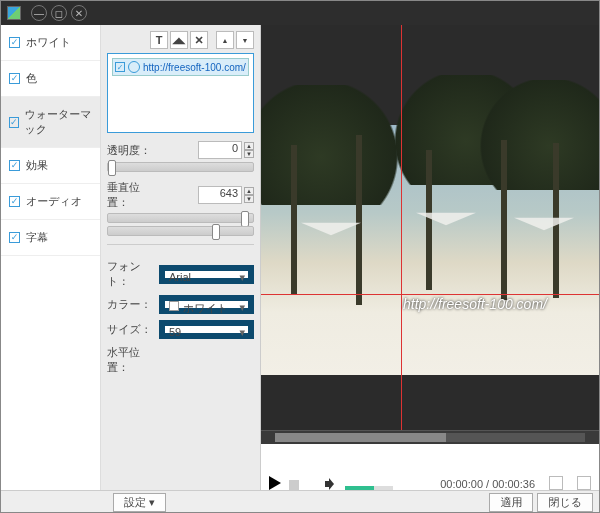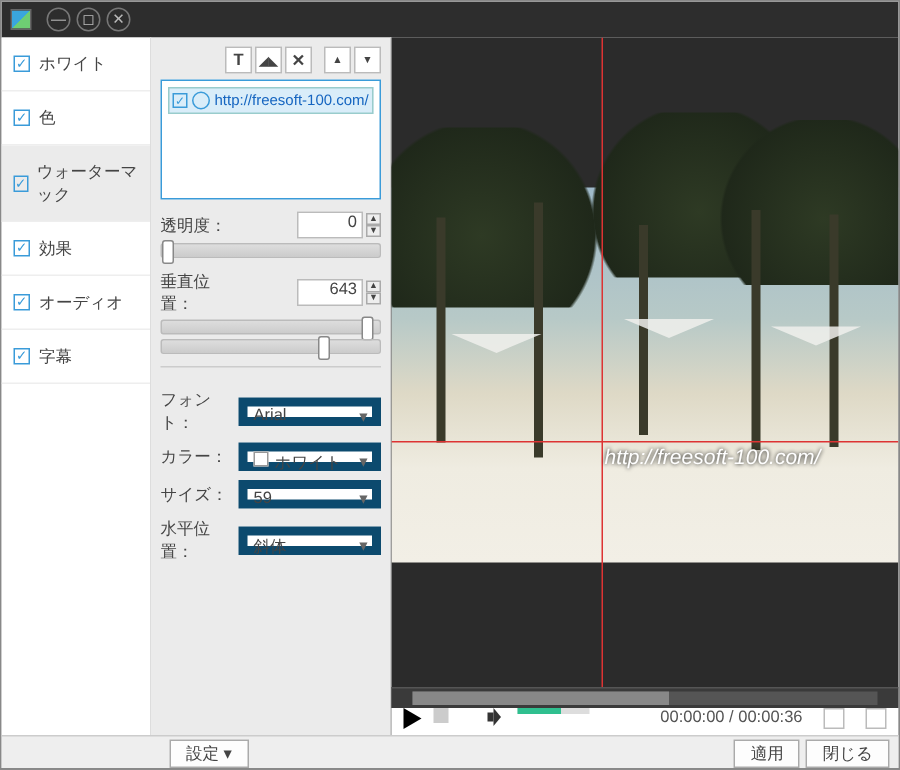--- a/index.html
+++ b/index.html
@@ -39,21 +39,21 @@
 .scene{position:absolute;left:0;top:100px;right:0;height:250px;background:linear-gradient(to bottom,#9fbaca 0%,#b7c9c7 35%,#ded9c6 55%,#efece1 75%,#f2efe6 100%)}
 .palm{position:absolute;width:6px;background:#3a3a2a}
 .foliage{position:absolute;background:radial-gradient(circle at 50% 60%, #2e3a24 0%, #1f281a 70%, transparent 72%)}
 .hammock{position:absolute;border-top:18px solid rgba(240,240,236,0.85);border-left:30px solid transparent;border-right:30px solid transparent;transform:scaleY(0.7)}
 .guide-v{position:absolute;top:0;bottom:0;width:1px;background:#d33}
 .guide-h{position:absolute;left:0;right:0;height:1px;background:#d33}
 .wm-text{position:absolute;color:#fff;font-style:italic;font-size:14px;text-shadow:0 0 3px #000;white-space:nowrap}
 .scroll-h{height:14px;background:#3a3a3a;border-top:1px solid #555;position:relative}
 .scroll-h .track{position:absolute;left:14px;right:14px;top:2px;bottom:2px;background:#555}
 .scroll-h .sthumb{position:absolute;top:0;bottom:0;left:0;width:55%;background:#888}
-.controls{background:#fff;height:18px;display:flex;align-items:flex-start;padding:0 8px;gap:8px}
+.controls{background:#fff;height:46px;display:flex;align-items:flex-end;padding:0 8px;gap:8px}
 .play{width:0;height:0;border-left:12px solid #000;border-top:7px solid transparent;border-bottom:7px solid transparent;cursor:pointer}
 .stop{width:10px;height:10px;background:#ccc;cursor:pointer}
 .vol{width:12px;height:12px;position:relative}
 .vol::before{content:"";position:absolute;left:0;top:3px;width:4px;height:6px;background:#333}
 .vol::after{content:"";position:absolute;left:4px;top:0;border-left:5px solid #333;border-top:6px solid transparent;border-bottom:6px solid transparent}
 .vslider{width:48px;height:4px;background:#ddd;position:relative}
 .vslider .fill{position:absolute;left:0;top:0;bottom:0;width:60%;background:#2fbf8f}
 .time{margin-left:auto;font-size:11px;color:#555}
 .ricon{width:14px;height:14px;border:1px solid #bbb;margin-left:6px;cursor:pointer}
 .footer{height:24px;background:#eee;border-top:1px solid #ccc;display:flex;align-items:center;padding:0 6px}
@@ -160,23 +160,20 @@
         </div>
     </div>
     <div class="drop">
       <label>サイズ：</label>
       <div class="sel">
           <span>59</span>
         </div>
     </div>
     <div class="drop">
       <label>水平位置：</label>
-      <div class="sel">
-          <span>斜体</span>
-        </div>
     </div>
   </div>
 
   <div class="preview">
     <div class="vidwrap">
       <div class="scene">
         <div class="foliage" style="left:-20px;top:-40px;width:160px;height:120px"></div>
         <div class="foliage" style="left:130px;top:-50px;width:150px;height:110px"></div>
         <div class="foliage" style="right:-20px;top:-45px;width:140px;height:110px"></div>
         <div class="palm" style="left:30px;top:20px;height:150px"></div>

